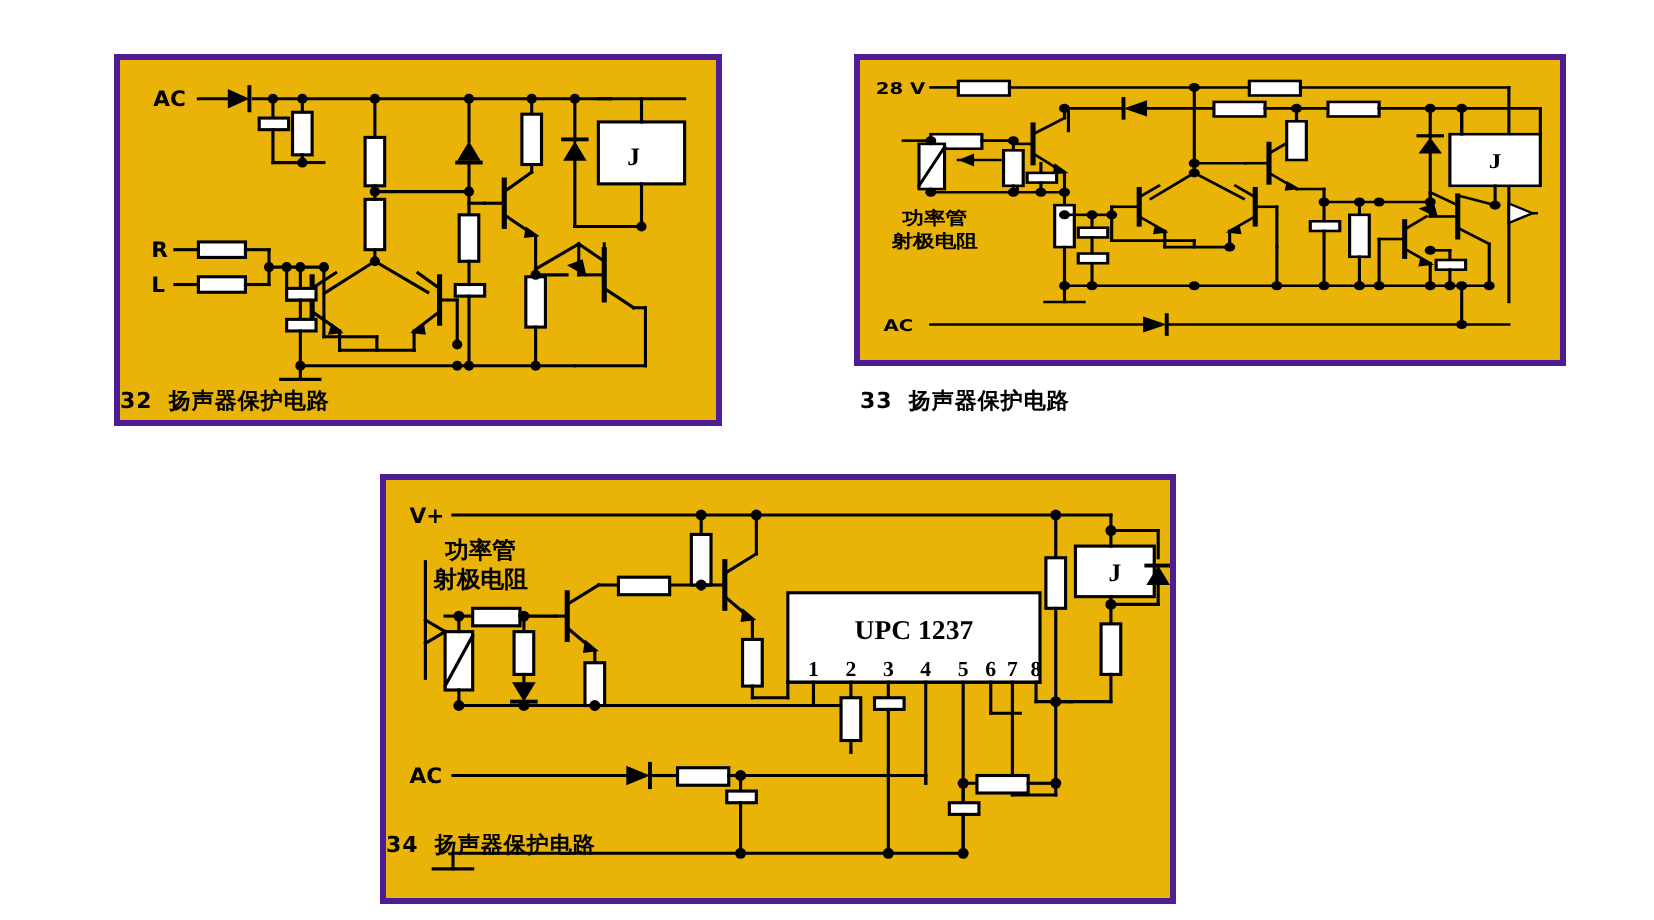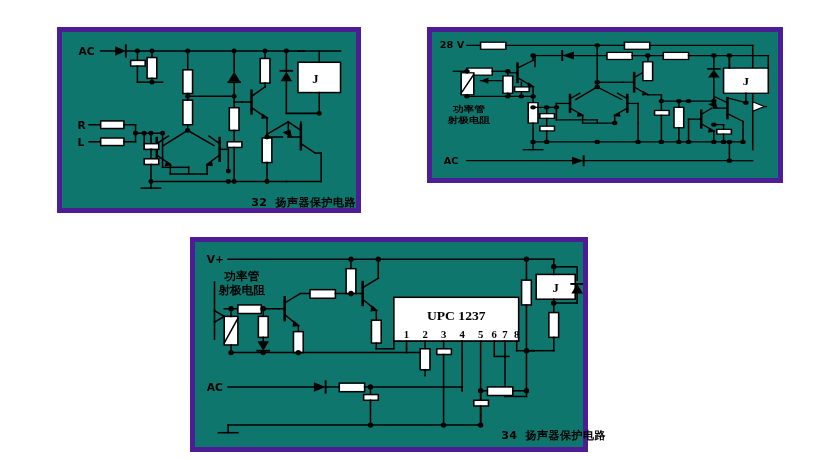--- a/index.html
+++ b/index.html
@@ -16,49 +16,49 @@
   }
   .page {
     position: absolute;
     left: 0; top: 0;
     width: 827px;
     height: 460px;
     background: #ffffff;
   }
   .fig-frame {
     position: absolute;
-    border: 5px solid #4c1d95;
-    background: #0f766e;
+    border: 3px solid #4c1d95;
+    background: #eab308;
     box-sizing: border-box;
   }
   #fig-32 { left: 57px;  top: 27px;  width: 304px; height: 186px; }
   #fig-33 { left: 427px; top: 27px;  width: 356px; height: 156px; }
   #fig-34 { left: 190px; top: 237px; width: 398px; height: 215px; }
 
   .fig-svg {
     position: absolute;
     left: 0; top: 0;
     width: 100%;
     height: 100%;
     display: block;
   }
   .cap {
     position: absolute;
     left: 0;
     width: 100%;
-    text-align: right;
+    text-align: left;
     font-weight: bold;
     font-size: 11px;
     color: #000;
     letter-spacing: 0.5px;
     font-family: "DejaVu Sans", "Liberation Sans", sans-serif;
   }
   #cap-32 { top: 163px; }
   #cap-33 { top: 163px; }
-  #cap-34 { top: 186px; padding-left: 23px; }
+  #cap-34 { top: 175px; }
   .cap .num { margin-right: 8px; }
 
   svg text.lbl {
     font-family: "DejaVu Sans", "Liberation Sans", sans-serif;
     font-weight: bold;
     fill: #000;
   }
   svg text.cn {
     font-family: "DejaVu Sans", "Liberation Sans", sans-serif;
     font-weight: bold;
@@ -433,20 +433,23 @@
         <circle cx="306" cy="164" r="2.8"></circle>
         <circle cx="188" cy="116" r="2.8"></circle>
       </g>
 
       <text class="lbl" x="8" y="21" font-size="10">28 V</text>
       <text class="lbl" x="12" y="168" font-size="10">AC</text>
       <text class="cn" x="38" y="102" font-size="11" text-anchor="middle">功率管</text>
       <text class="cn" x="38" y="116" font-size="11" text-anchor="middle">射极电阻</text>
       <text class="ic" x="323" y="67" font-size="13" text-anchor="middle">J</text>
     </svg>
+    <div class="cap" id="cap-33">
+      <span class="num">33</span><span>扬声器保护电路</span>
+    </div>
   </div>
 
   <div class="fig-frame" id="fig-34">
     <svg class="fig-svg" viewBox="0 0 398 215" preserveAspectRatio="none">
       <g stroke="#000" stroke-width="1.6" fill="none" stroke-linecap="square">
 
         <line x1="34" y1="18" x2="340" y2="18"></line>
         <line x1="340" y1="18" x2="368" y2="18"></line>
         <line x1="368" y1="18" x2="368" y2="26"></line>
 

